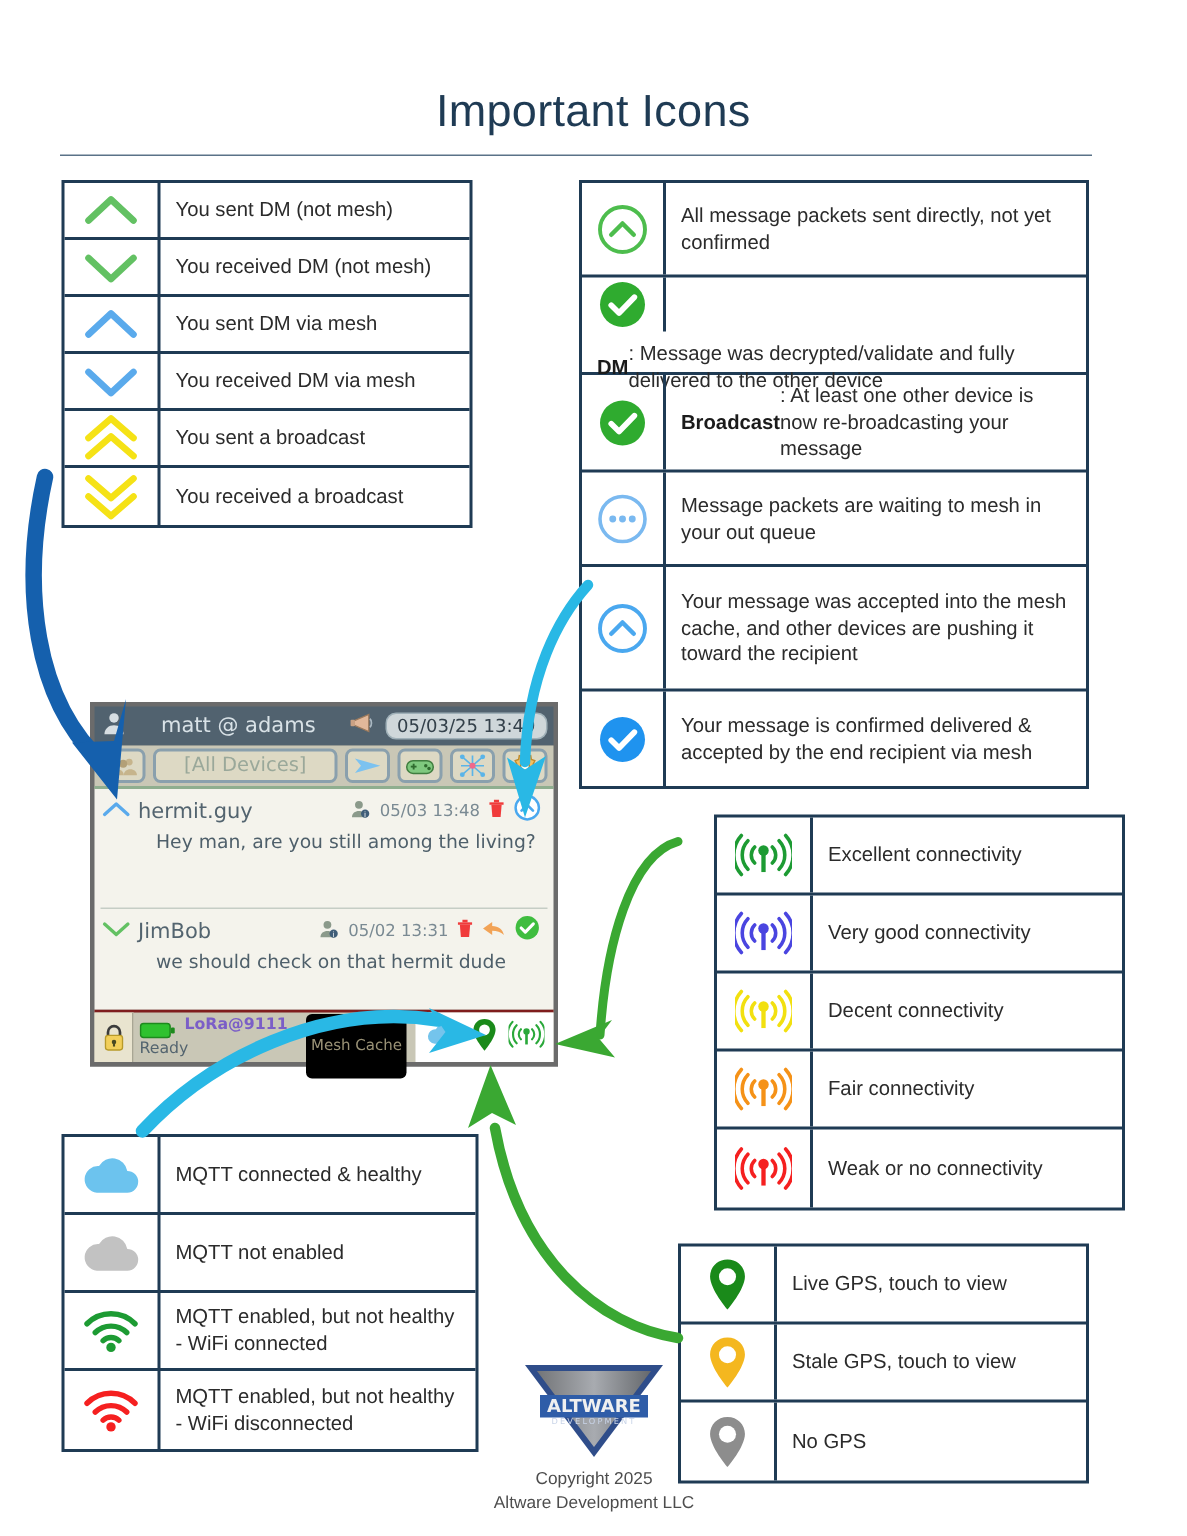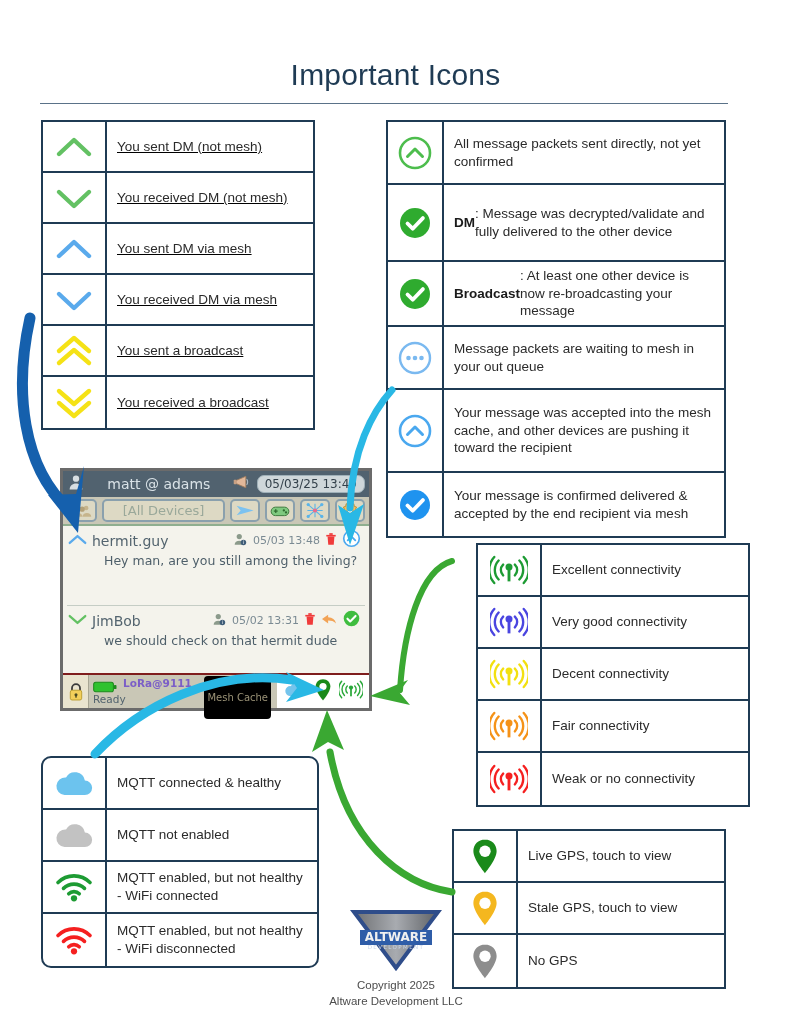--- a/index.html
+++ b/index.html
@@ -62,38 +62,38 @@
     padding: 6px 10px;
     font-size: 13.5px;
     line-height: 1.32;
     color: #2b2b2b;
   }
   .tcell b { font-weight: 700; color: #1b1b1b; }
 
   
   #tbl-arrows { left: 41px; top: 120px; width: 274px; }
   #tbl-arrows .icell { width: 64px; }
-  #tbl-arrows .row { height: 51px; text-decoration: underline; }
+  #tbl-arrows .row { height: 38px; }
 
   
   #tbl-status { left: 386px; top: 120px; width: 340px; }
   #tbl-status .icell { width: 56px; }
 
   
   #tbl-conn { left: 476px; top: 543px; width: 274px; }
   #tbl-conn .icell { width: 64px; }
   #tbl-conn .row { height: 52px; }
 
   
   #tbl-gps { left: 452px; top: 829px; width: 274px; }
   #tbl-gps .icell { width: 64px; }
   #tbl-gps .row { height: 52px; }
 
   
-  #tbl-mqtt { left: 41px; top: 756px; width: 278px; border-radius: 10px; }
+  #tbl-mqtt { left: 41px; top: 756px; width: 278px; }
   #tbl-mqtt .icell { width: 64px; }
   #tbl-mqtt .row { height: 52px; }
 
   
   #device {
     position: absolute;
     left: 60px; top: 468px;
     width: 312px; height: 243px;
     background: #6f6f6f;
     border: 3px solid #6b6b6b;
@@ -284,21 +284,21 @@
   <div class="itable" id="tbl-status">
       <div class="row" style="height: 63px;">
         <div class="icell">
           <svg width="36" height="36" viewBox="0 0 36 36">
             <circle cx="18" cy="18" r="15" fill="#fff" stroke="#4dbd4d" stroke-width="2.6"></circle>
             <path d="M10.5 21.5L18 14l7.5 7.5" stroke="#4dbd4d" stroke-width="3" fill="none" stroke-linecap="round" stroke-linejoin="round"></path>
           </svg>
         </div>
         <div class="tcell">All message packets sent directly, not yet confirmed</div>
       </div>
-      <div class="row" style="height: 77px;">
+      <div class="row" style="height: 65px; flex-direction: column;">
         <div class="icell">
           <svg width="36" height="36" viewBox="0 0 36 36">
             <circle cx="18" cy="18" r="15" fill="#2fab2f"></circle>
             <path d="M10.5 18.5l5.2 5.2 10.2-10.6" stroke="#fff" stroke-width="3.8" fill="none" stroke-linecap="round" stroke-linejoin="round"></path>
           </svg>
         </div>
         <div class="tcell"><b>DM</b>: Message was decrypted/validate and fully delivered to the other device</div>
       </div>
       <div class="row" style="height: 65px;">
         <div class="icell">

